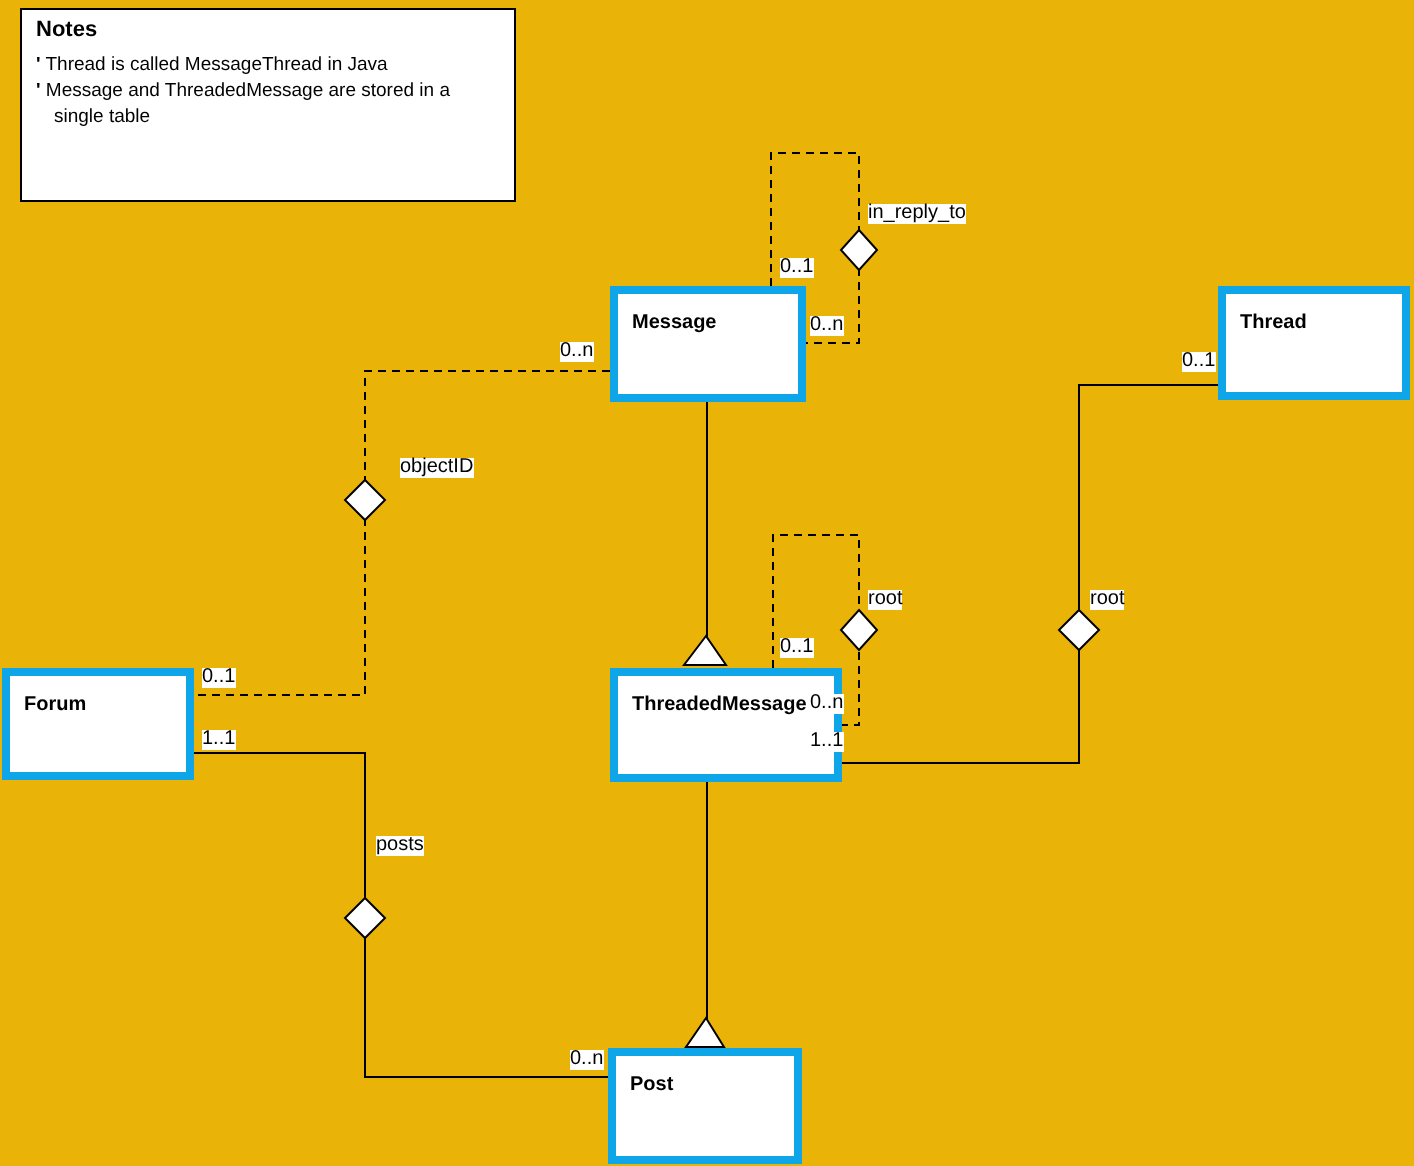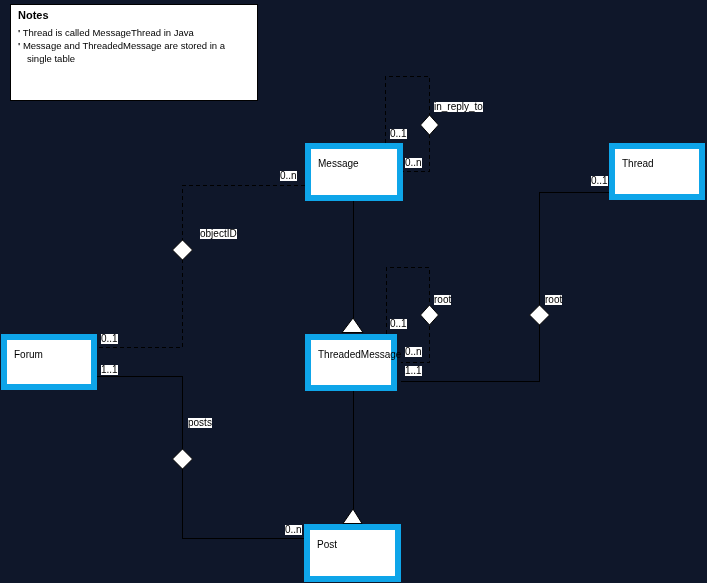--- a/index.html
+++ b/index.html
@@ -5,42 +5,43 @@
   html, body {
     margin: 0;
     padding: 0;
     background: #ffffff;
     font-family: "Liberation Sans", sans-serif;
   }
   .canvas {
     position: relative;
     width: 707px;
     height: 583px;
-    background: #0f172a;
+    background: #eab308;
     overflow: hidden;
     color: #000000;
   }
   .connector-layer {
     position: absolute;
     left: 0; top: 0;
     width: 707px; height: 583px;
   }
   .entity {
     position: absolute;
     box-sizing: border-box;
-    border: 6px solid #0ea5e9;
+    border: 4px solid #0ea5e9;
     background: #ffffff;
     font-size: 10px;
     line-height: 11px;
     padding: 9px 0 0 7px;
     white-space: nowrap;
+    font-weight: bold;
   }
   .entity-message         { left: 305px; top: 143px; width: 98px; height: 58px; }
   .entity-thread          { left: 609px; top: 143px; width: 96px; height: 57px; }
-  .entity-threaded-message{ left: 305px; top: 334px; width: 92px; height: 57px; }
+  .entity-threaded-message{ left: 305px; top: 334px; width: 116px; height: 57px; }
   .entity-forum           { left: 1px;   top: 334px; width: 96px; height: 56px; }
   .entity-post            { left: 304px; top: 524px; width: 97px; height: 58px; }
 
   .lbl {
     position: absolute;
     font-size: 10px;
     line-height: 10px;
     white-space: nowrap;
     background: #ffffff;
   }

